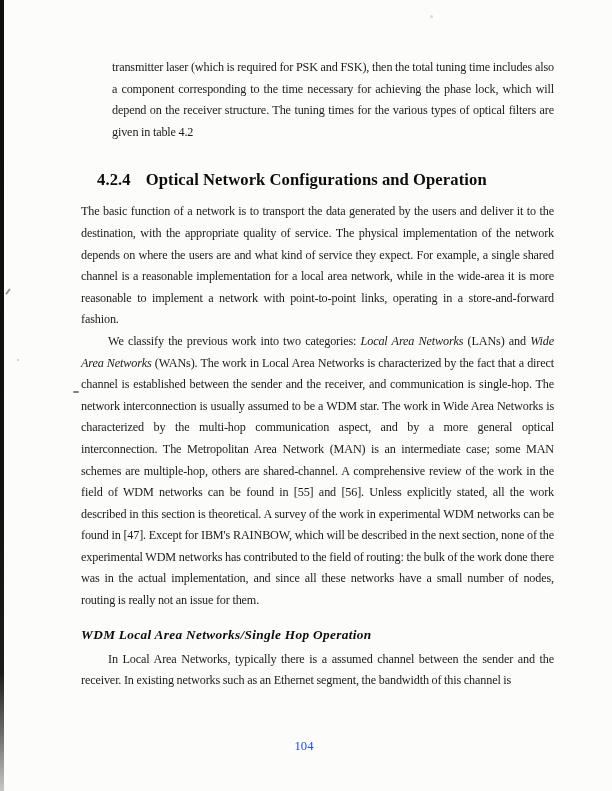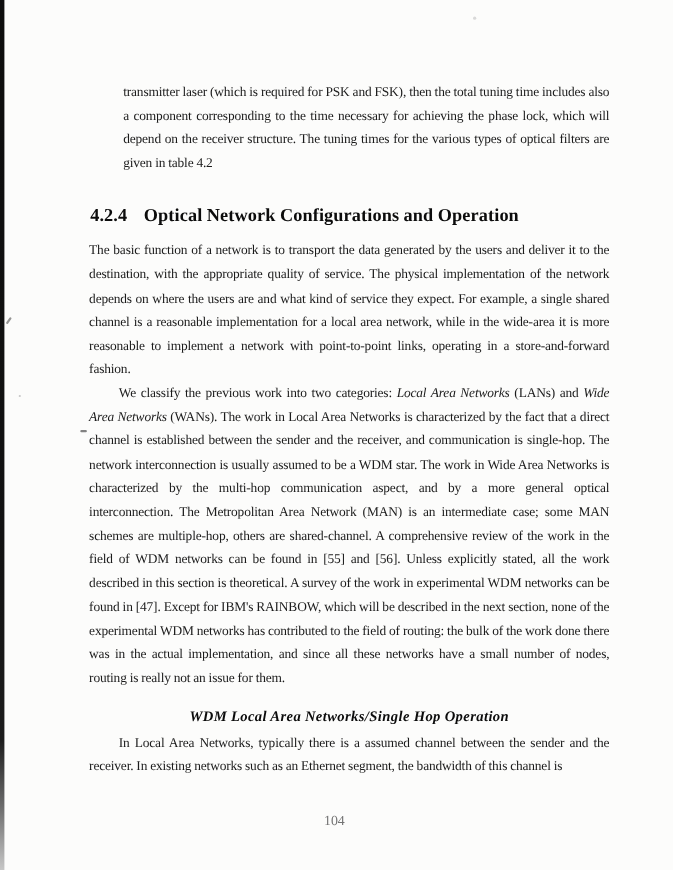--- a/index.html
+++ b/index.html
@@ -28,51 +28,51 @@
   .text-block {
     position: absolute;
     left: 81px; top: 57px;
     width: 473px;
     font-size: 12.2px;
     line-height: 21.6px;
     letter-spacing: -0.15px;
     word-spacing: -0.2px;
     text-align: justify;
   }
-  .intro { margin: 16px 0 0 31px; }
+  .intro { margin: 0 0 0 31px; }
   .section-heading {
-    margin: 27px 0 11px 1px;
+    margin: 27px 0 11px 16px;
     font-size: 16.6px;
     line-height: 20px;
     font-weight: 700;
     color: #0c0c0c;
     letter-spacing: 0.1px;
     text-align: left;
   }
   .sec-num { margin-right: 15px; }
   .body-par { margin: 0; font-family: Liberation Serif, serif; }
   .par-indent { text-indent: 27px; }
   .subsection-heading {
     margin: 13px 0 5px 0;
     font-size: 13.3px;
     line-height: 19px;
     font-weight: 700;
     font-style: italic;
     letter-spacing: 0.35px;
     color: #0c0c0c;
-    text-align: center;
+    text-align: left;
   }
   .it { font-style: italic; }
   .page-number {
     position: absolute;
     left: 0; top: 739px;
     width: 608px;
     text-align: center;
     font-size: 12.6px;
-    color: #737373;
+    color: #1d4ed8;
   }
 </style>
 </head>
 <body>
 
 <div class="page">
 
   <div class="scan-edge"></div>
   <div class="speck speck-a"></div>
   <div class="speck speck-b"></div>

